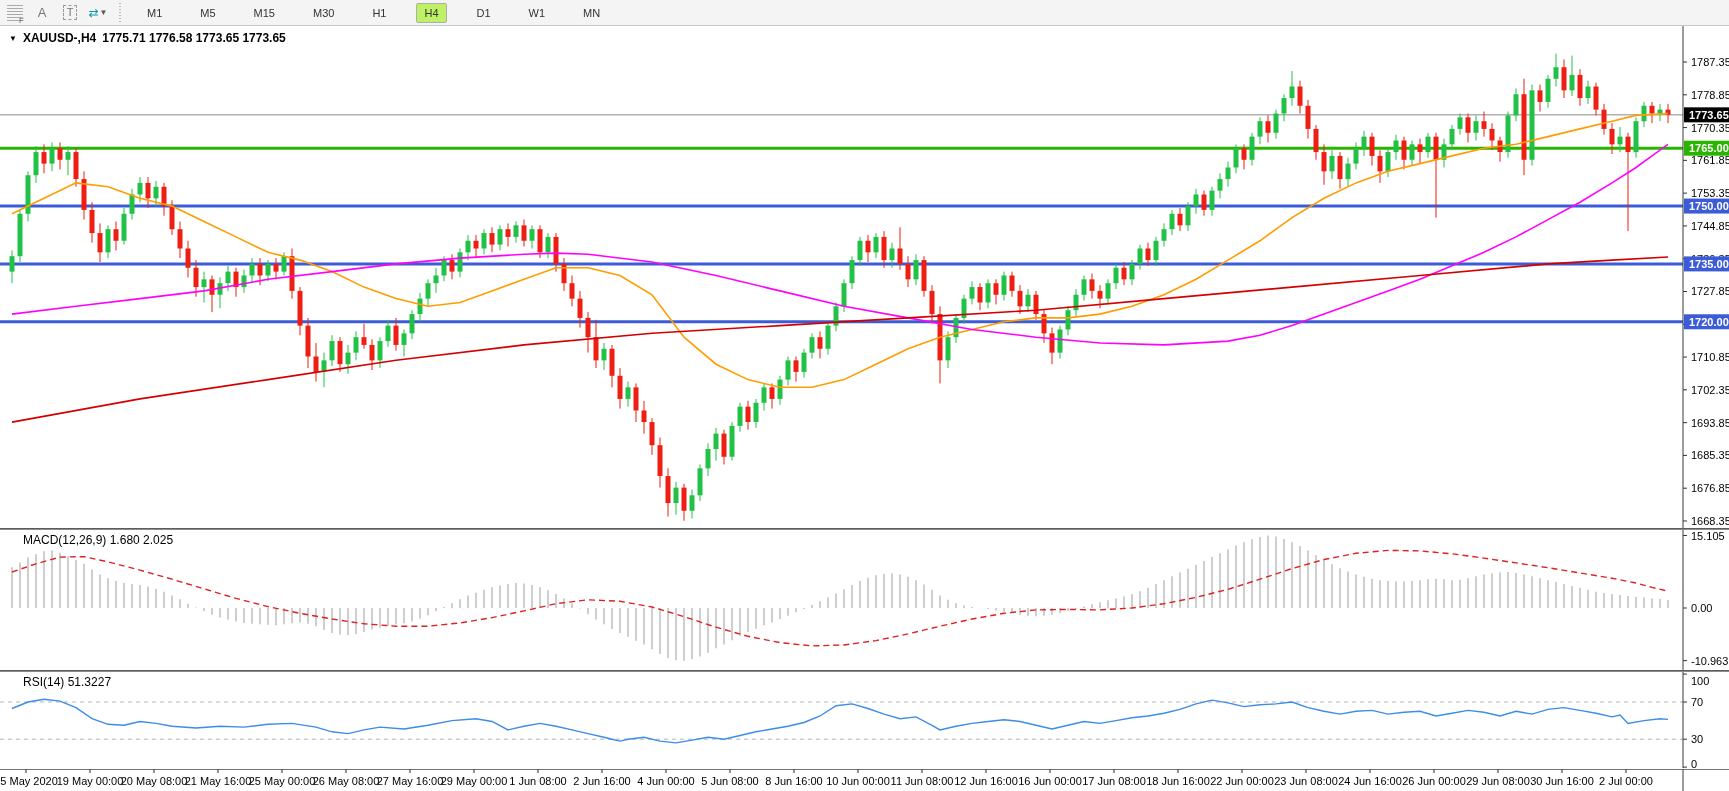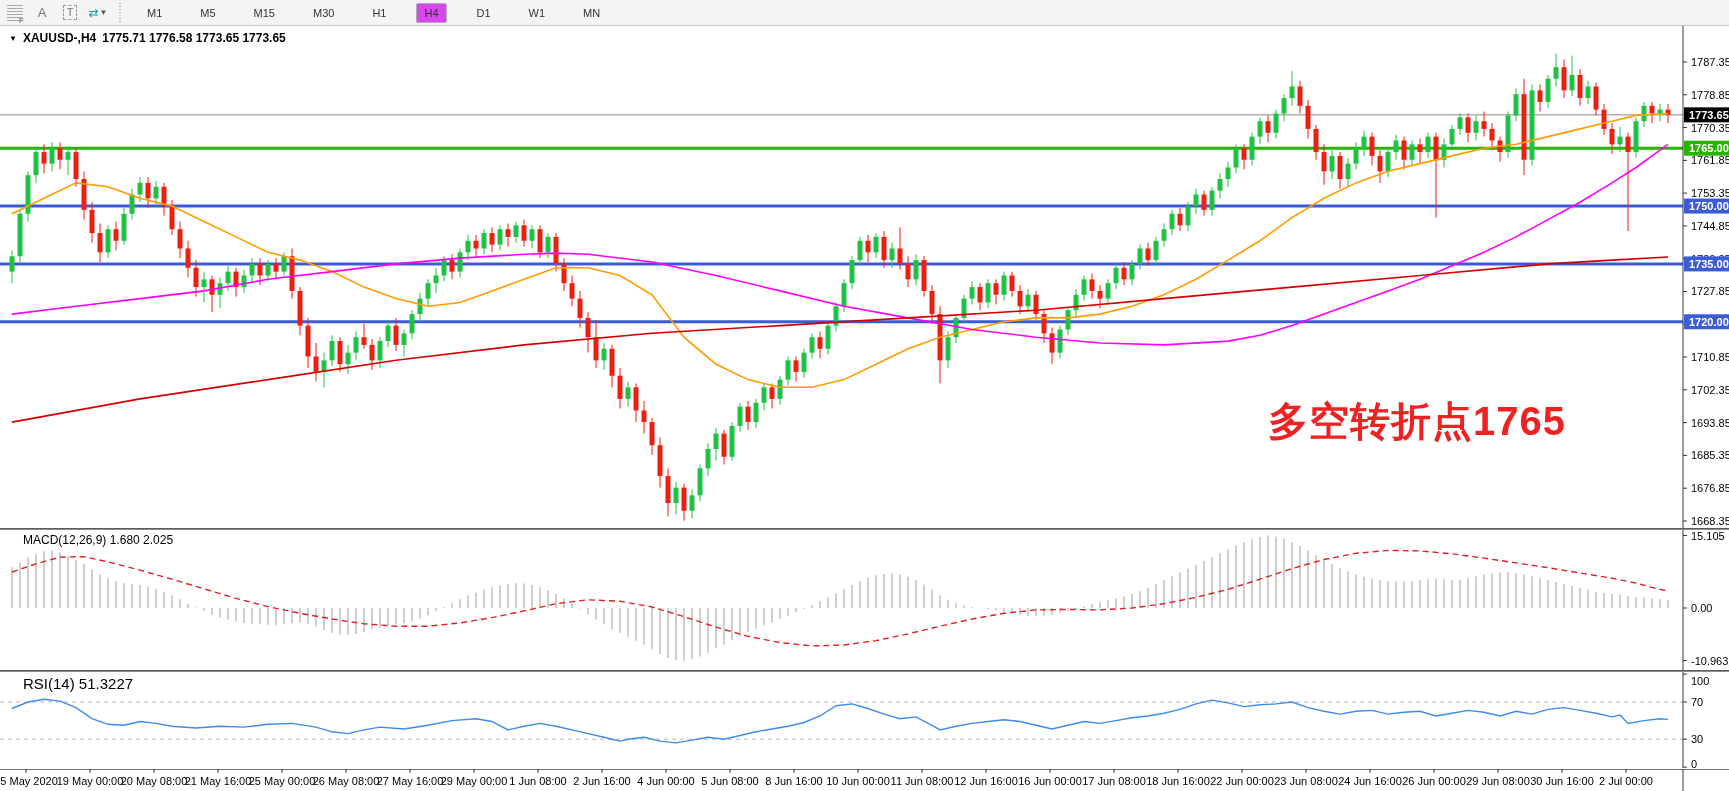--- a/index.html
+++ b/index.html
@@ -15,33 +15,33 @@
              background-size:18px 16px;background-repeat:no-repeat;}
   .grid-icon b{position:absolute;right:-1px;bottom:-4px;font-size:8px;color:#666;font-weight:normal;}
   .tbox{border:1px dashed #999;font-size:11px;color:#777;padding:0 3px;line-height:13px;}
   .arrows{color:#0a9ba8;font-size:12px;letter-spacing:-1px;}
   .caret{color:#555;font-size:8px;margin-left:2px;}
   .vsep{width:6px;height:20px;margin:0 5px;
         background:repeating-linear-gradient(#bbb 0 1px,transparent 1px 3px);
         background-size:2px 20px;background-repeat:no-repeat;background-position:2px 0;}
   .tf-btn{font-size:11px;color:#333;padding:3px 7px;margin:0 11px;border:1px solid transparent;
           border-radius:2px;background:transparent;cursor:default;font-family:"Liberation Sans",sans-serif;}
-  .tf-btn.active{background:#d946ef;border-color:#aeaeae;}
+  .tf-btn.active{background:#bef264;border-color:#aeaeae;}
   
   .panel{display:block;}
   .splitter{height:2px;background:#8c8c8c;border-top:1px solid #5c5c5c;box-sizing:border-box;}
   svg text.ax{font-family:"Liberation Sans",sans-serif;font-size:11px;fill:#000;}
   svg text.tag{fill:#fff;font-weight:bold;}
   svg text.tl{font-family:"Liberation Sans",sans-serif;font-size:11px;fill:#000;text-anchor:middle;}
   
   #symbol-header{position:absolute;left:9px;top:31px;font-size:12px;font-weight:bold;color:#000;
                  display:flex;align-items:center;gap:6px;}
   #symbol-header .tri{font-size:8px;color:#000;}
   #macd-label{position:absolute;left:23px;top:533px;font-size:12px;color:#000;text-align:center;}
-  #rsi-label{position:absolute;left:23px;top:675px;font-size:15px;color:#000;}
+  #rsi-label{position:absolute;left:23px;top:675px;font-size:12px;color:#000;}
   #annotation{position:absolute;left:1268px;top:394px;font-size:40px;font-weight:bold;
               color:#ee2222;white-space:nowrap;letter-spacing:1px;}
 </style>
 </head>
 <body>
 
 <div id="screen">
 
   <div id="toolbar">
     <div class="tool-icon">
@@ -847,15 +847,14 @@
       </g>
     </svg>
 
   <div id="symbol-header">
     <span class="tri">▼</span>
     <span>XAUUSD-,H4</span>
     <span>1775.71 1776.58 1773.65 1773.65</span>
   </div>
   <div id="macd-label">MACD(12,26,9) 1.680 2.025</div>
   <div id="rsi-label">RSI(14) 51.3227</div>
-  <div id="annotation">多空转折点1765</div>
 
 </div>
 
 </body></html>

